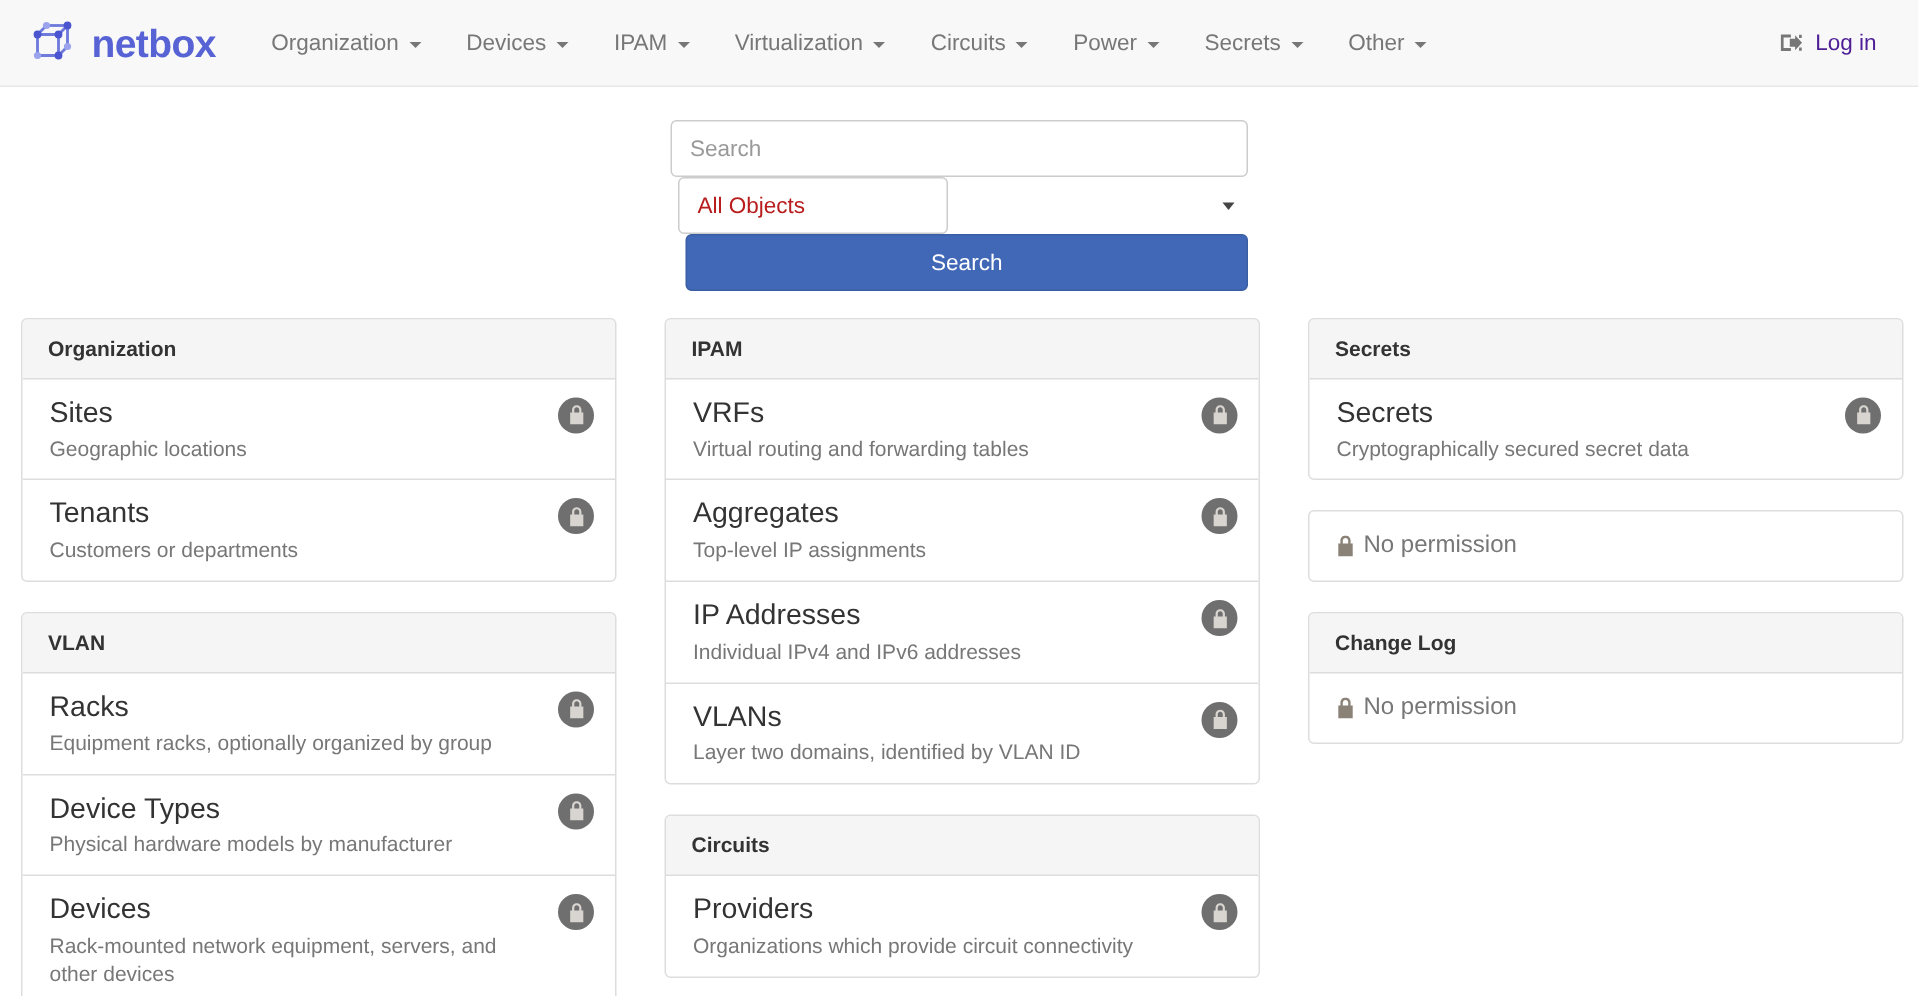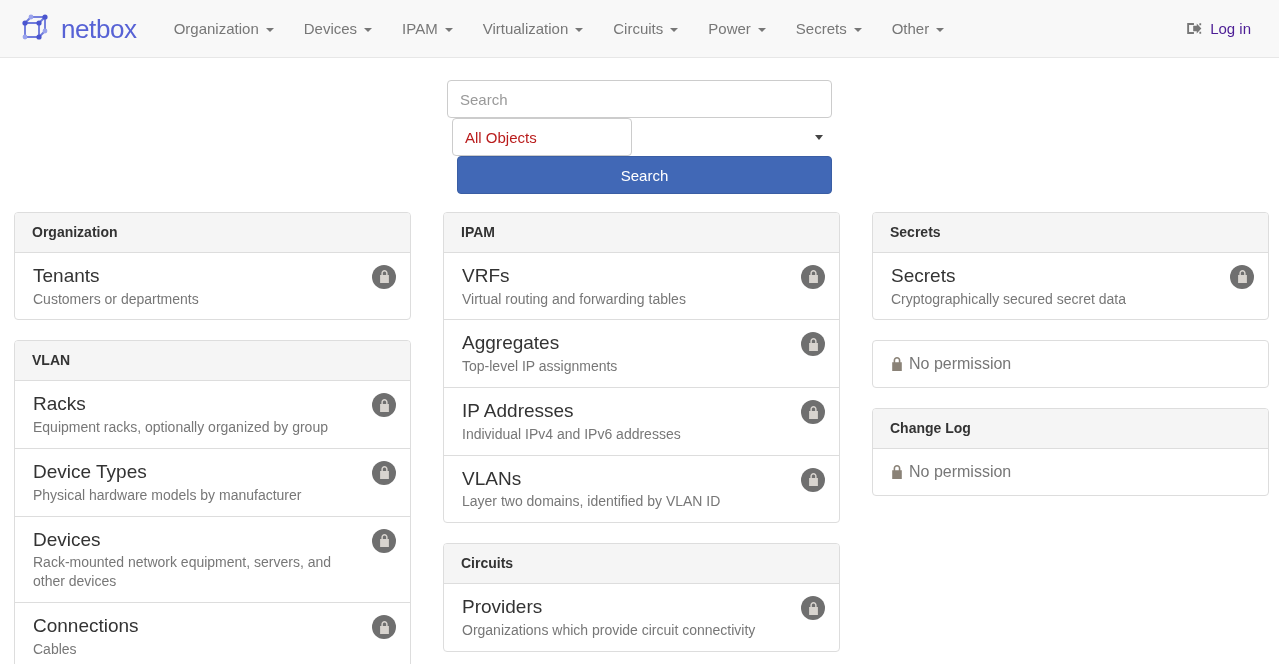--- a/index.html
+++ b/index.html
@@ -28,21 +28,21 @@
     display: flex;
     align-items: center;
     gap: 9px;
     margin-right: 22px;
     text-decoration: none;
     cursor: pointer;
   }
   .brand-logo { width: 34px; height: 34px; display: block; }
   .brand-text {
     font-size: 26px;
-    font-weight: normal;
+    font-weight: bold;
     color: #5762d5;
     letter-spacing: -0.4px;
     line-height: 1;
   }
   .nav-items { display: flex; align-items: center; }
   .nav-item {
     font-size: 15px;
     color: #777777;
     padding: 10px 15px;
     cursor: pointer;
@@ -315,20 +315,29 @@
 <div class="container">
 
   <div class="col">
 
     <div class="panel">
       <div class="panel-heading">
         <h3 class="panel-title">Organization</h3>
       </div>
       <div class="list-group">
         <div class="list-item">
+          <span class="item-title">Sites</span>
+          <span class="item-desc">Geographic locations</span>
+          <span class="lock-badge">
+            <svg viewBox="0 0 12 14">
+                <path d="M6 0C4.1 0 2.6 1.5 2.6 3.4V5.3H1.2V14h9.6V5.3H9.4V3.4C9.4 1.5 7.9 0 6 0zm0 1.6c1 0 1.8.8 1.8 1.8V5.3H4.2V3.4c0-1 .8-1.8 1.8-1.8z"></path>
+              </svg>
+          </span>
+        </div>
+        <div class="list-item">
           <span class="item-title">Tenants</span>
           <span class="item-desc">Customers or departments</span>
           <span class="lock-badge">
             <svg viewBox="0 0 12 14">
                 <path d="M6 0C4.1 0 2.6 1.5 2.6 3.4V5.3H1.2V14h9.6V5.3H9.4V3.4C9.4 1.5 7.9 0 6 0zm0 1.6c1 0 1.8.8 1.8 1.8V5.3H4.2V3.4c0-1 .8-1.8 1.8-1.8z"></path>
               </svg>
           </span>
         </div>
       </div>
     </div>

